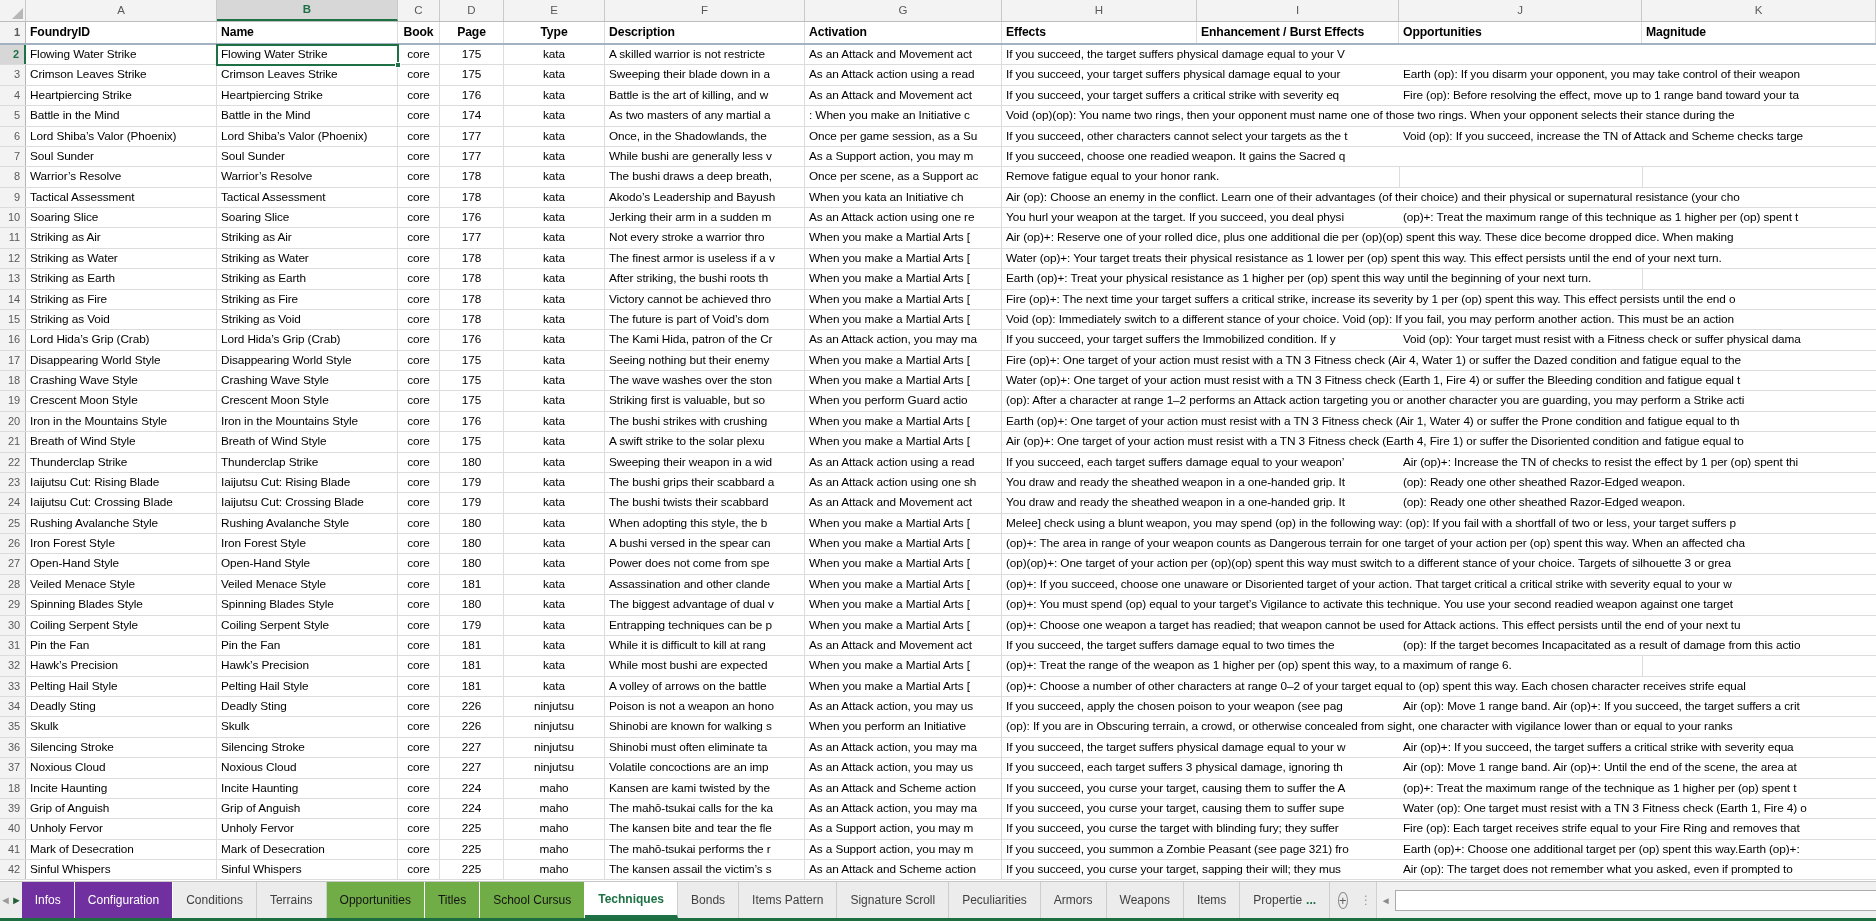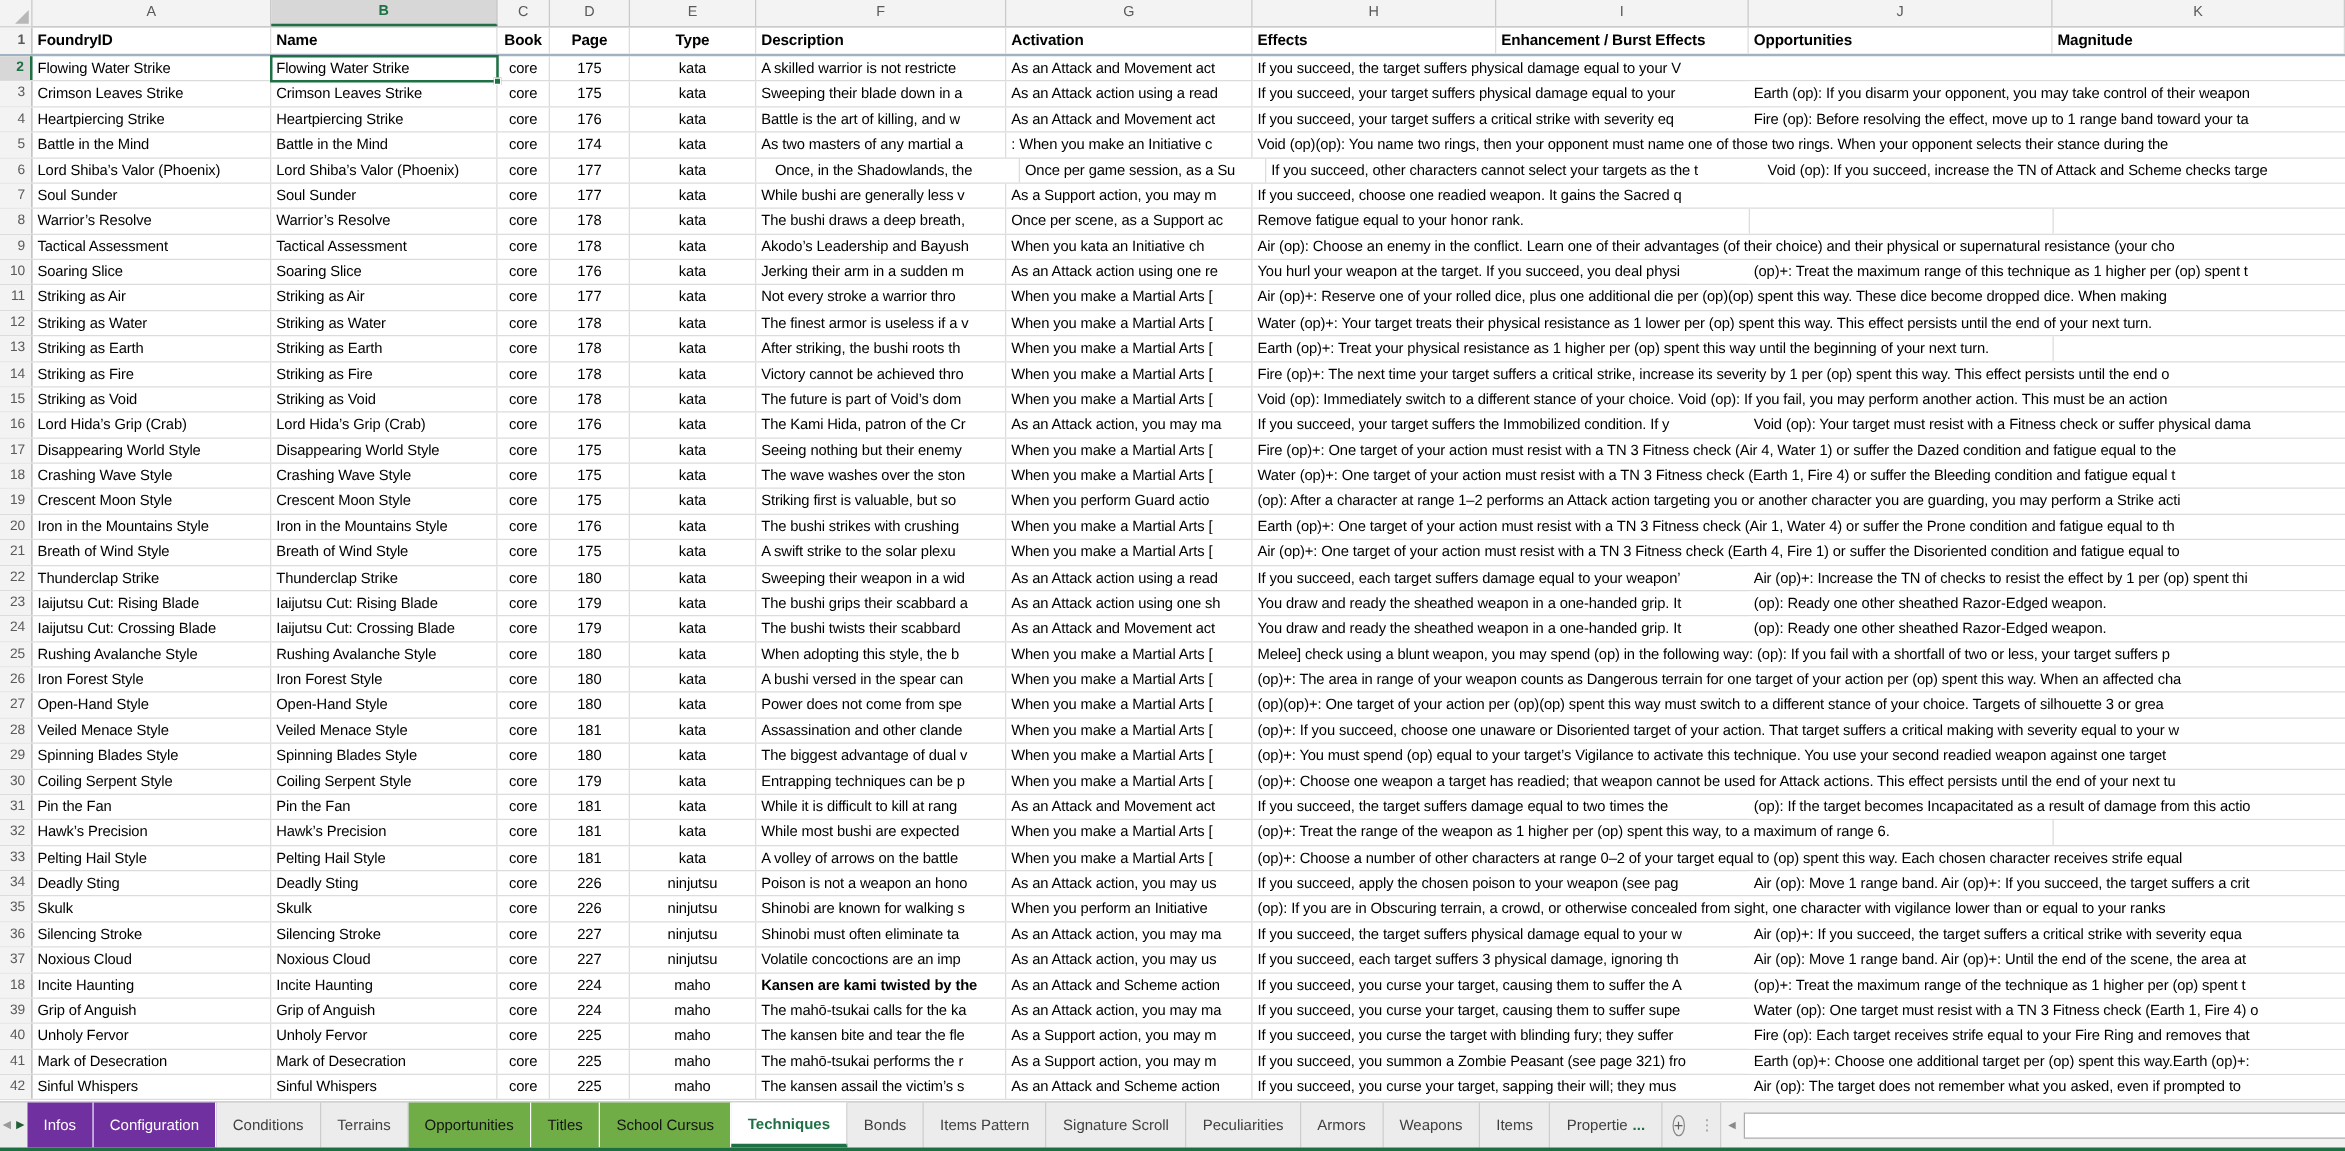--- a/index.html
+++ b/index.html
@@ -164,21 +164,21 @@
           <div class="eff">Void (op)(op): You name two rings, then your opponent must name one of those two rings. When your opponent selects their stance during the</div>
         </div>
       </div>
       <div class="row">
         <div class="gut">6</div>
         <div class="c w-a" style="width: 191px;">Lord Shiba’s Valor (Phoenix)</div>
         <div class="c w-b" style="width: 181px;">Lord Shiba’s Valor (Phoenix)</div>
         <div class="c w-c ctr" style="width: 42px;">core</div>
         <div class="c w-d ctr" style="width: 64px;">177</div>
         <div class="c w-e ctr" style="width: 101px;">kata</div>
-        <div class="c w-f" style="width: 200px; margin-left: 11px;">Once, in the Shadowlands, the</div>
+        <div class="c w-f" style="width: 200px;">Once, in the Shadowlands, the</div>
         <div class="c w-g" style="width: 197px;">Once per game session, as a Su</div>
         <div class="tail">
           <div class="eff">If you succeed, other characters cannot select your targets as the t</div>
           <div class="opp">Void (op): If you succeed, increase the TN of Attack and Scheme checks targe</div>
         </div>
       </div>
       <div class="row">
         <div class="gut">7</div>
         <div class="c w-a" style="width: 191px;">Soul Sunder</div>
         <div class="c w-b" style="width: 181px;">Soul Sunder</div>
@@ -462,21 +462,21 @@
       <div class="row">
         <div class="gut">28</div>
         <div class="c w-a" style="width: 191px;">Veiled Menace Style</div>
         <div class="c w-b" style="width: 181px;">Veiled Menace Style</div>
         <div class="c w-c ctr" style="width: 42px;">core</div>
         <div class="c w-d ctr" style="width: 64px;">181</div>
         <div class="c w-e ctr" style="width: 101px;">kata</div>
         <div class="c w-f" style="width: 200px;">Assassination and other clande</div>
         <div class="c w-g" style="width: 197px;">When you make a Martial Arts [</div>
         <div class="tail">
-          <div class="eff">(op)+: If you succeed, choose one unaware or Disoriented target of your action. That target suffers a critical making with severity equal to your w</div>
+          <div class="eff">(op)+: If you succeed, choose one unaware or Disoriented target of your action. That target critical a critical strike with severity equal to your w</div>
         </div>
       </div>
       <div class="row">
         <div class="gut">29</div>
         <div class="c w-a" style="width: 191px;">Spinning Blades Style</div>
         <div class="c w-b" style="width: 181px;">Spinning Blades Style</div>
         <div class="c w-c ctr" style="width: 42px;">core</div>
         <div class="c w-d ctr" style="width: 64px;">180</div>
         <div class="c w-e ctr" style="width: 101px;">kata</div>
         <div class="c w-f" style="width: 200px;">The biggest advantage of dual v</div>
@@ -594,21 +594,21 @@
           <div class="opp">Air (op): Move 1 range band. Air (op)+: Until the end of the scene, the area at</div>
         </div>
       </div>
       <div class="row">
         <div class="gut">18</div>
         <div class="c w-a" style="width: 191px;">Incite Haunting</div>
         <div class="c w-b" style="width: 181px;">Incite Haunting</div>
         <div class="c w-c ctr" style="width: 42px;">core</div>
         <div class="c w-d ctr" style="width: 64px;">224</div>
         <div class="c w-e ctr" style="width: 101px;">maho</div>
-        <div class="c w-f" style="width: 200px; font-weight: bold;">Kansen are kami twisted by the</div>
+        <div class="c w-f" style="width: 200px;">Kansen are kami twisted by the</div>
         <div class="c w-g" style="width: 197px;">As an Attack and Scheme action</div>
         <div class="tail">
           <div class="eff">If you succeed, you curse your target, causing them to suffer the A</div>
           <div class="opp">(op)+: Treat the maximum range of the technique as 1 higher per (op) spent t</div>
         </div>
       </div>
       <div class="row">
         <div class="gut">39</div>
         <div class="c w-a" style="width: 191px;">Grip of Anguish</div>
         <div class="c w-b" style="width: 181px;">Grip of Anguish</div>

